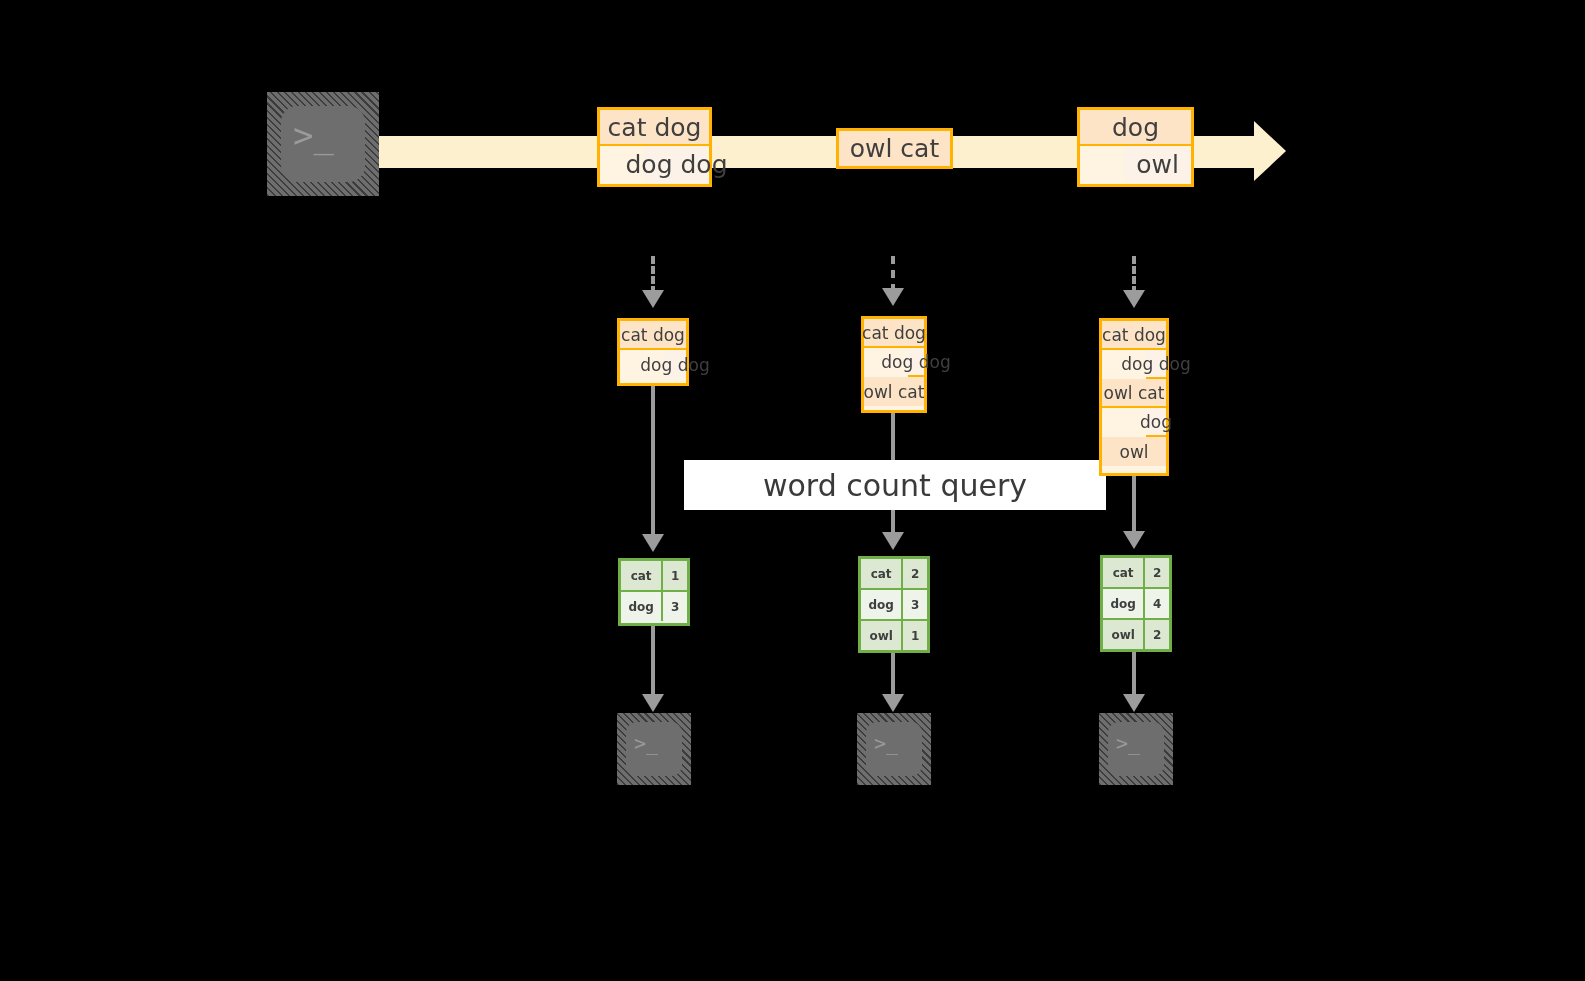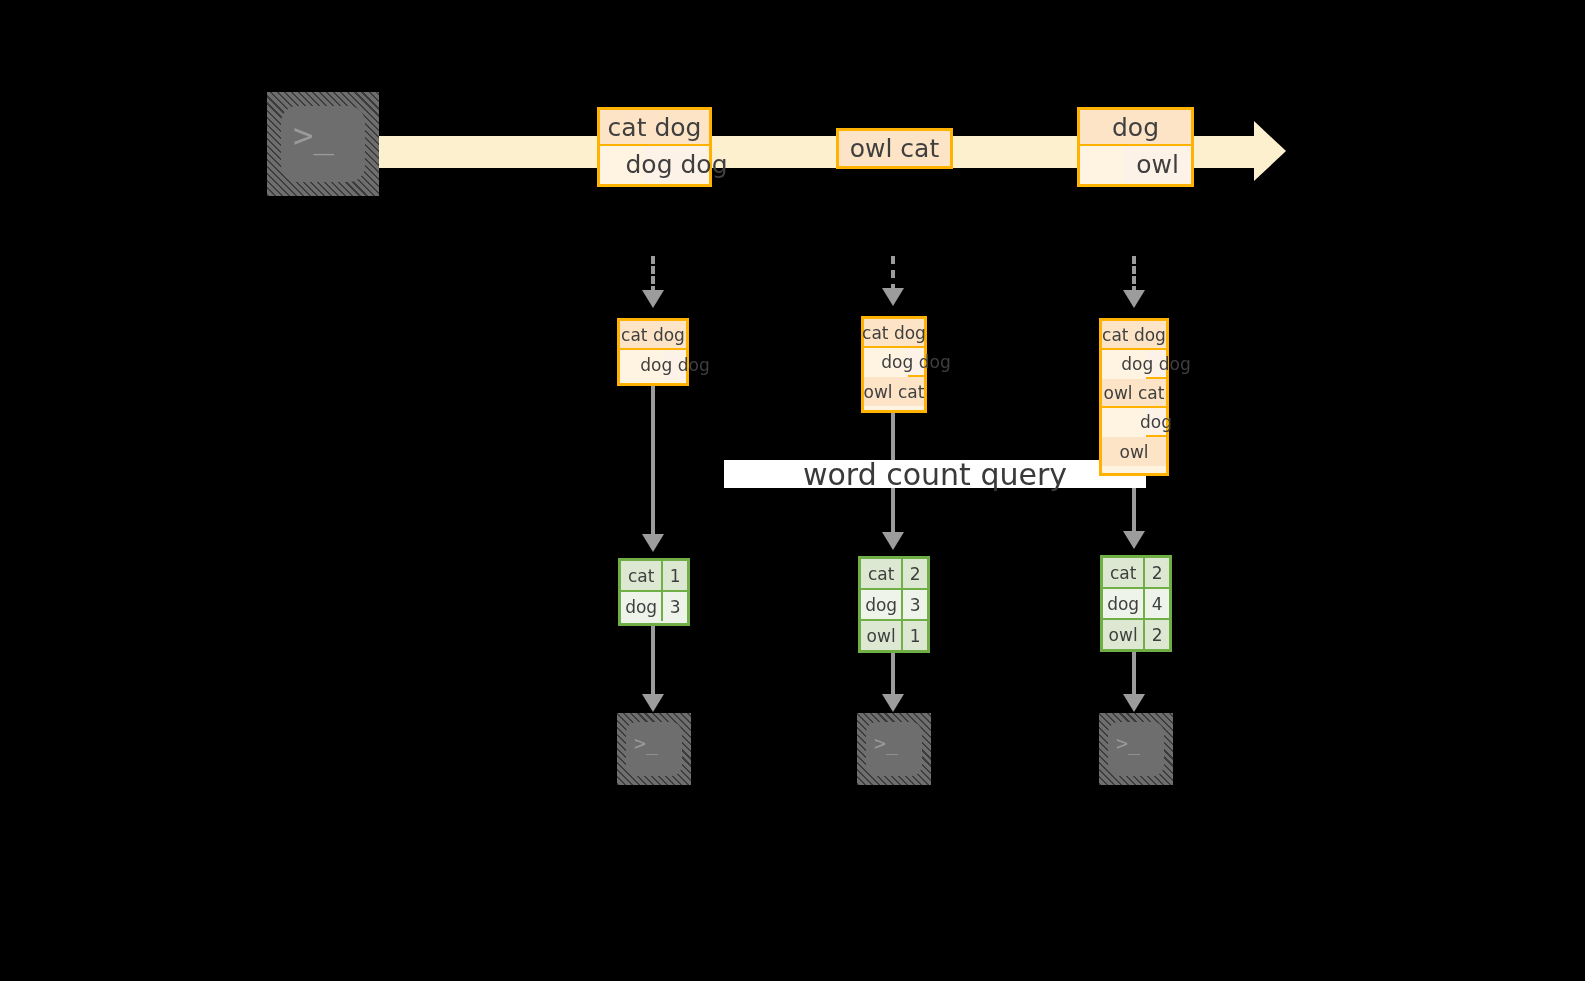--- a/index.html
+++ b/index.html
@@ -101,23 +101,24 @@
     border-bottom: 2px solid #6FAF45;
   }
   .res-row:last-child { border-bottom: none; }
   .res-row.dark  .res-key, .res-row.dark  .res-val { background: #DDE8D2; }
   .res-row.light .res-key, .res-row.light .res-val { background: #EFF4EB; }
   .res-key, .res-val {
     box-sizing: border-box;
     display: flex;
     align-items: center;
     justify-content: center;
-    font-size: 17px;
+    font-size: 12px;
     color: #3F3F3F;
     white-space: nowrap;
+    font-weight: bold;
   }
   .res-key { width: 46px; border-right: 2px solid #6FAF45; }
   .res-val { width: 26px; }
 
   
   .conn-line {
     position: absolute;
     width: 4px;
     background: #9C9C9C;
   }
@@ -270,17 +271,17 @@
   </div>
 
   <div class="conn-line" style="left:1132px; top:652px; height:46px;"></div>
   <div class="conn-head" style="left:1123px; top:694px;"></div>
 
   <div class="terminal small" style="left:1099px; top:713px; width:74px; height:72px;">
     <div class="inner"></div>
     <div class="glyph">&gt;_</div>
   </div>
 
-  <div class="query-band" style="left:724px; top:460px; width:422px; height:28px;">
+  <div class="query-band" style="left:684px; top:460px; width:422px; height:50px;">
     <span>word count query</span>
   </div>
 
 </div>
 
 </body></html>

